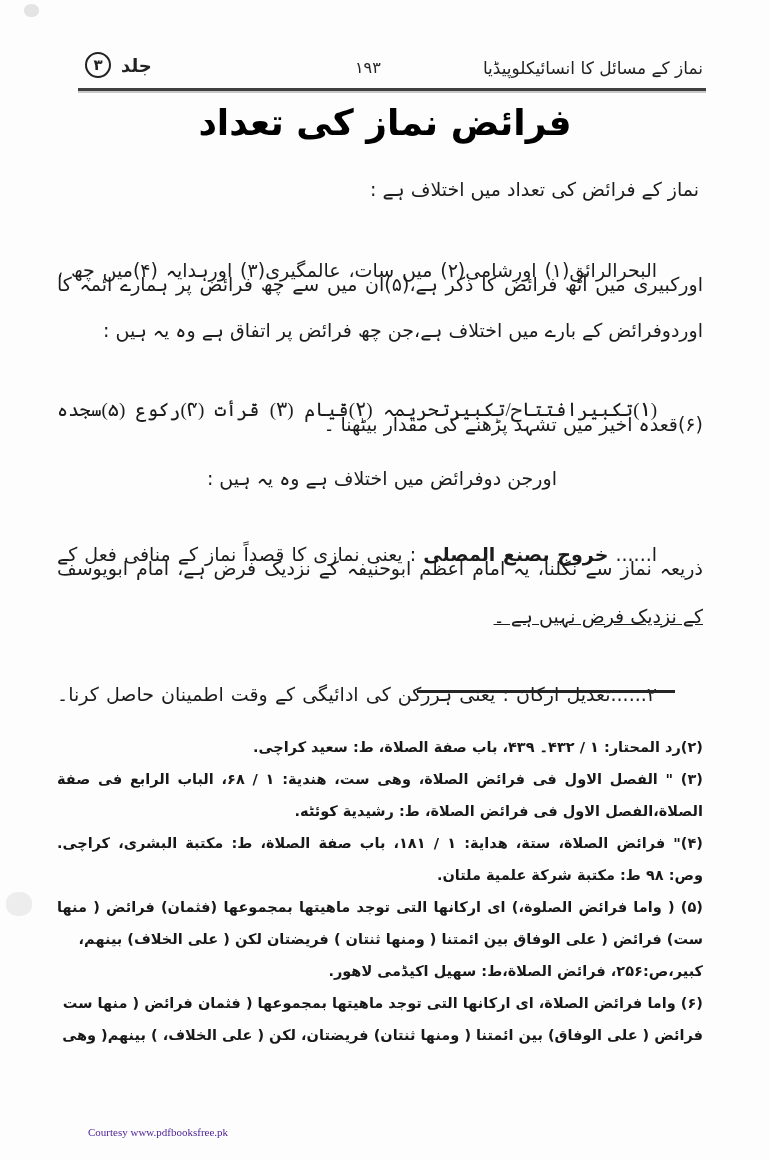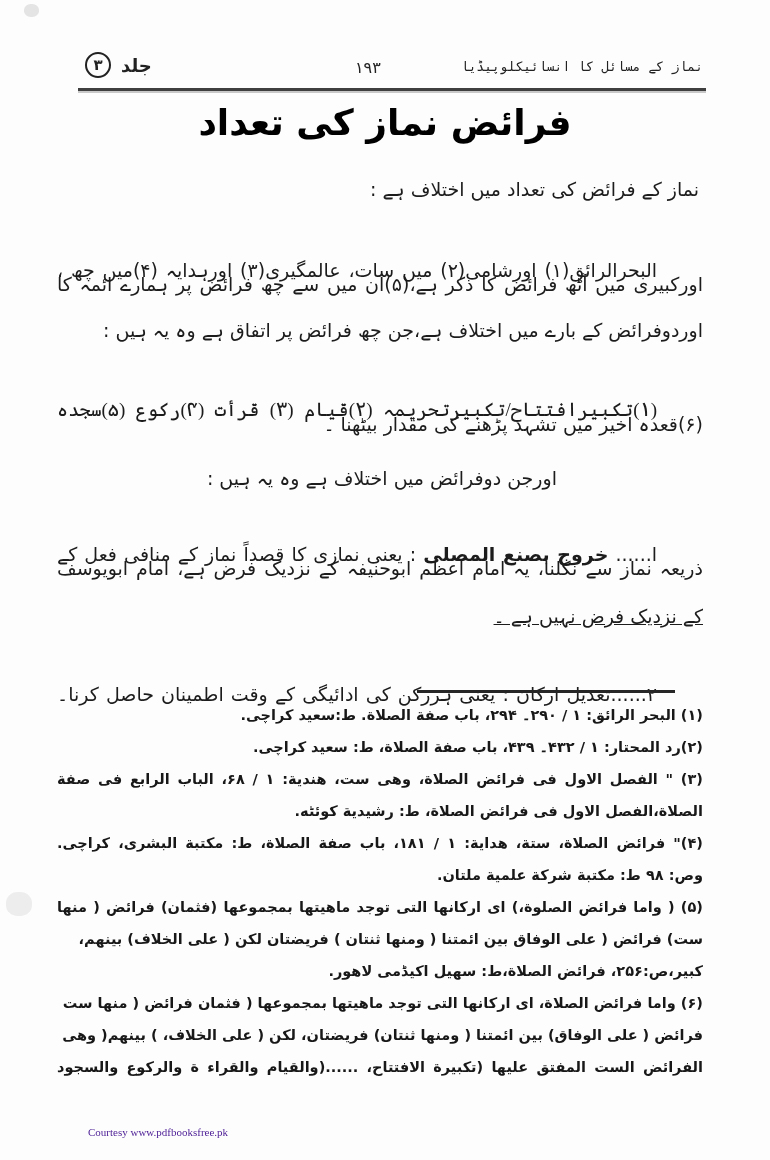--- a/index.html
+++ b/index.html
@@ -4,21 +4,21 @@
 <style>
   html,body{margin:0;padding:0;background:#ffffff;}
   .page{position:relative;width:770px;height:1160px;background:#fdfdfd;overflow:hidden;
         color:#1e1e1e;font-family:"DejaVu Sans",sans-serif;}
   .artifact{position:absolute;background:#e4e4e4;border-radius:45%;}
   .a1{left:24px;top:4px;width:15px;height:13px;}
   .a2{left:6px;top:892px;width:26px;height:24px;background:#ededed;}
 
   
   .hdr-title{position:absolute;top:55px;right:67px;direction:rtl;
-             font-size:13px;line-height:26px;color:#222;font-family:Liberation Mono, monospace;}
+             font-size:17px;line-height:26px;color:#222;}
   .hdr-page{position:absolute;top:58px;left:355px;font-size:16px;letter-spacing:2px;color:#222;}
   .hdr-vol{position:absolute;top:52px;left:85px;direction:rtl;display:flex;align-items:center;
            gap:10px;font-size:18px;font-weight:bold;color:#222;}
   .circle{width:26px;height:26px;border:2.5px solid #222;border-radius:50%;display:flex;
           align-items:center;justify-content:center;font-size:15px;font-weight:bold;box-sizing:border-box;}
   .hdr-rule{position:absolute;top:88px;left:78px;width:628px;height:3px;background:#3f3f3f;
             box-shadow:0 2px 0 rgba(70,70,70,.28);}
 
   
   .title{position:absolute;top:102px;left:0;width:770px;margin:0;text-align:center;direction:rtl;
@@ -79,27 +79,25 @@
     <span>ا......</span>
     <span class="bold-naskh">خروج بصنع المصلی</span>
     <span>: یعنی نمازی کا قصداً نماز کے منافی فعل کے</span>
   </div>
   <div class="bline b7">اورجن دوفرائض میں اختلاف ہے وہ یہ ہیں :</div>
   <div class="bline jst b9">ذریعہ نماز سے نکلنا، یہ امام اعظم ابوحنیفہ کے نزدیک فرض ہے، امام ابویوسف اورامام محمد</div>
   <div class="bline b10">کے نزدیک فرض نہیں ہے ۔</div>
   <div class="bline jst ind b11">۲......تعدیل ارکان : یعنی ہررکن کی ادائیگی کے وقت اطمینان حاصل کرنا۔(۶)</div>
 
   <div class="fn-sep"></div>
-  <div class="fline ft0">(۱) البحر الرائق: ۱ / ۲۹۰۔ ۲۹۴، باب صفة الصلاة. ط:سعید کراچی.</div>
   <div class="fline ft1">(۲)رد المحتار: ۱ / ۴۳۲۔ ۴۳۹، باب صفة الصلاة، ط: سعید کراچی.</div>
   <div class="fline jst ft2">(۳) " الفصل الاول فی فرائض الصلاة، وهی ست، هندیة: ۱ / ۶۸، الباب الرابع فی صفة</div>
   <div class="fline ft3">الصلاة،الفصل الاول فی فرائض الصلاة، ط: رشیدیة کوئٹه.</div>
   <div class="fline jst ft4">(۴)" فرائض الصلاة، ستة، هدایة: ۱ / ۱۸۱، باب صفة الصلاة، ط: مکتبة البشری، کراچی.</div>
   <div class="fline ft5">وص: ۹۸ ط: مکتبة شرکة علمیة ملتان.</div>
   <div class="fline jst ft6">(۵) ( واما فرائض الصلوة،) ای ارکانها التی توجد ماهیتها بمجموعها (فثمان) فرائض ( منها</div>
   <div class="fline jst ft7">ست) فرائض ( علی الوفاق بین ائمتنا ( ومنها ثنتان ) فریضتان لکن ( علی الخلاف) بینهم، حلبی</div>
   <div class="fline ft8">کبیر،ص:۲۵۶، فرائض الصلاة،ط: سهیل اکیڈمی لاهور.</div>
   <div class="fline jst ft9">(۶) واما فرائض الصلاة، ای ارکانها التی توجد ماهیتها بمجموعها ( فثمان فرائض ( منها ست )</div>
   <div class="fline jst ft10">فرائض ( علی الوفاق) بین ائمتنا ( ومنها ثنتان) فریضتان، لکن ( علی الخلاف، ) بینهم( وهی ای</div>
-  <div class="fline jst ft11">الفرائض الست المفتق علیها (تکبیرة الافتتاح، ......(والقیام والقراء ة والرکوع والسجود</div>
 
   <div class="courtesy">Courtesy www.pdfbooksfree.pk</div>
 </div>
 
 </body></html>

